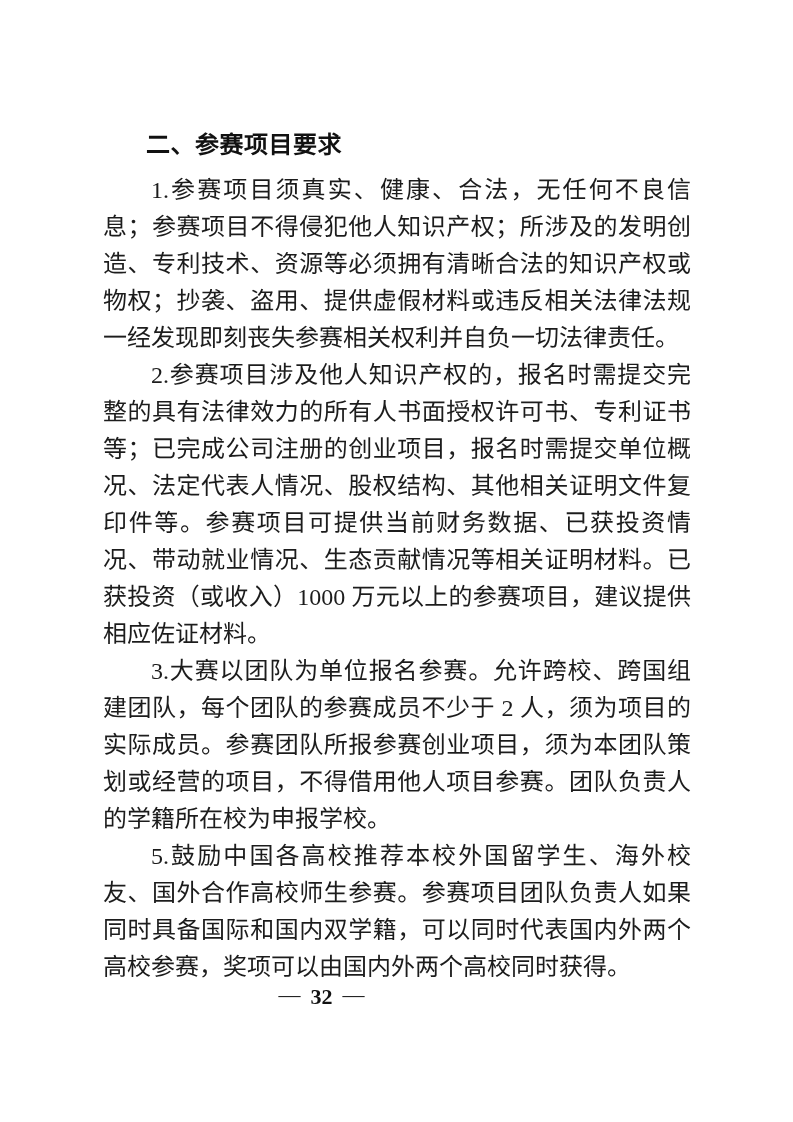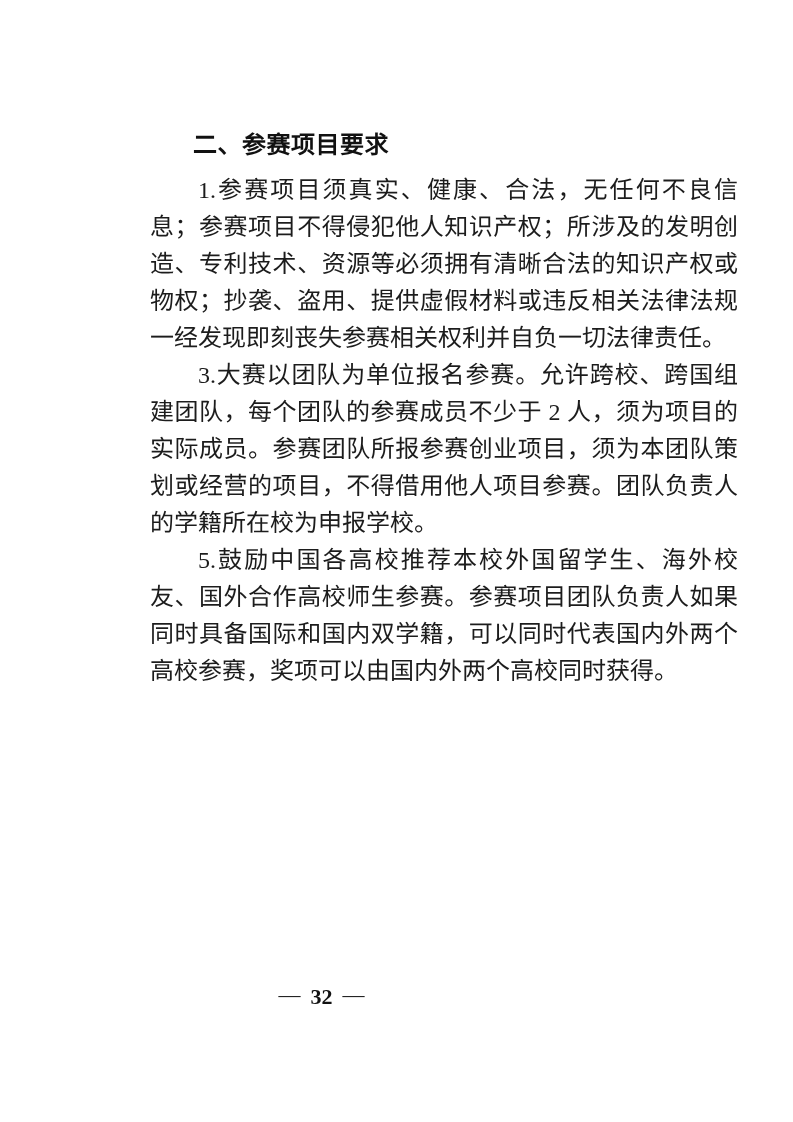--- a/index.html
+++ b/index.html
@@ -21,21 +21,20 @@
     left: 0;
     width: 793px;
     height: 1122px;
     background: #ffffff;
   }
   .content {
     position: absolute;
     top: 130px;
     left: 103px;
     width: 588px;
-    margin-left: 47px;
   }
   .heading {
     font-family: "Liberation Sans", sans-serif;
     font-weight: 700;
     font-size: 24px;
     line-height: 30px;
     margin: 0 0 12px 0;
     padding-left: 43px;
     color: #111111;
     letter-spacing: 0.5px;
@@ -72,20 +71,21 @@
     margin: 0 10px;
   }
 </style>
 </head>
 <body>
 
 <div class="page">
   <div class="content">
     <h2 class="heading">二、参赛项目要求</h2>
     <p class="para">1.参赛项目须真实、健康、合法，无任何不良信息；参赛项目不得侵犯他人知识产权；所涉及的发明创造、专利技术、资源等必须拥有清晰合法的知识产权或物权；抄袭、盗用、提供虚假材料或违反相关法律法规一经发现即刻丧失参赛相关权利并自负一切法律责任。</p>
+    <p class="para">2.参赛项目涉及他人知识产权的，报名时需提交完整的具有法律效力的所有人书面授权许可书、专利证书等；已完成公司注册的创业项目，报名时需提交单位概况、法定代表人情况、股权结构、其他相关证明文件复印件等。参赛项目可提供当前财务数据、已获投资情况、带动就业情况、生态贡献情况等相关证明材料。已获投资（或收入）1000 万元以上的参赛项目，建议提供相应佐证材料。</p>
     <p class="para">3.大赛以团队为单位报名参赛。允许跨校、跨国组建团队，每个团队的参赛成员不少于 2 人，须为项目的实际成员。参赛团队所报参赛创业项目，须为本团队策划或经营的项目，不得借用他人项目参赛。团队负责人的学籍所在校为申报学校。</p>
     <p class="para">5.鼓励中国各高校推荐本校外国留学生、海外校友、国外合作高校师生参赛。参赛项目团队负责人如果同时具备国际和国内双学籍，可以同时代表国内外两个高校参赛，奖项可以由国内外两个高校同时获得。</p>
   </div>
 
   <div class="page-number">
     <span class="dash">—</span><span class="num">32</span><span class="dash">—</span>
   </div>
 </div>
 
 </body></html>

